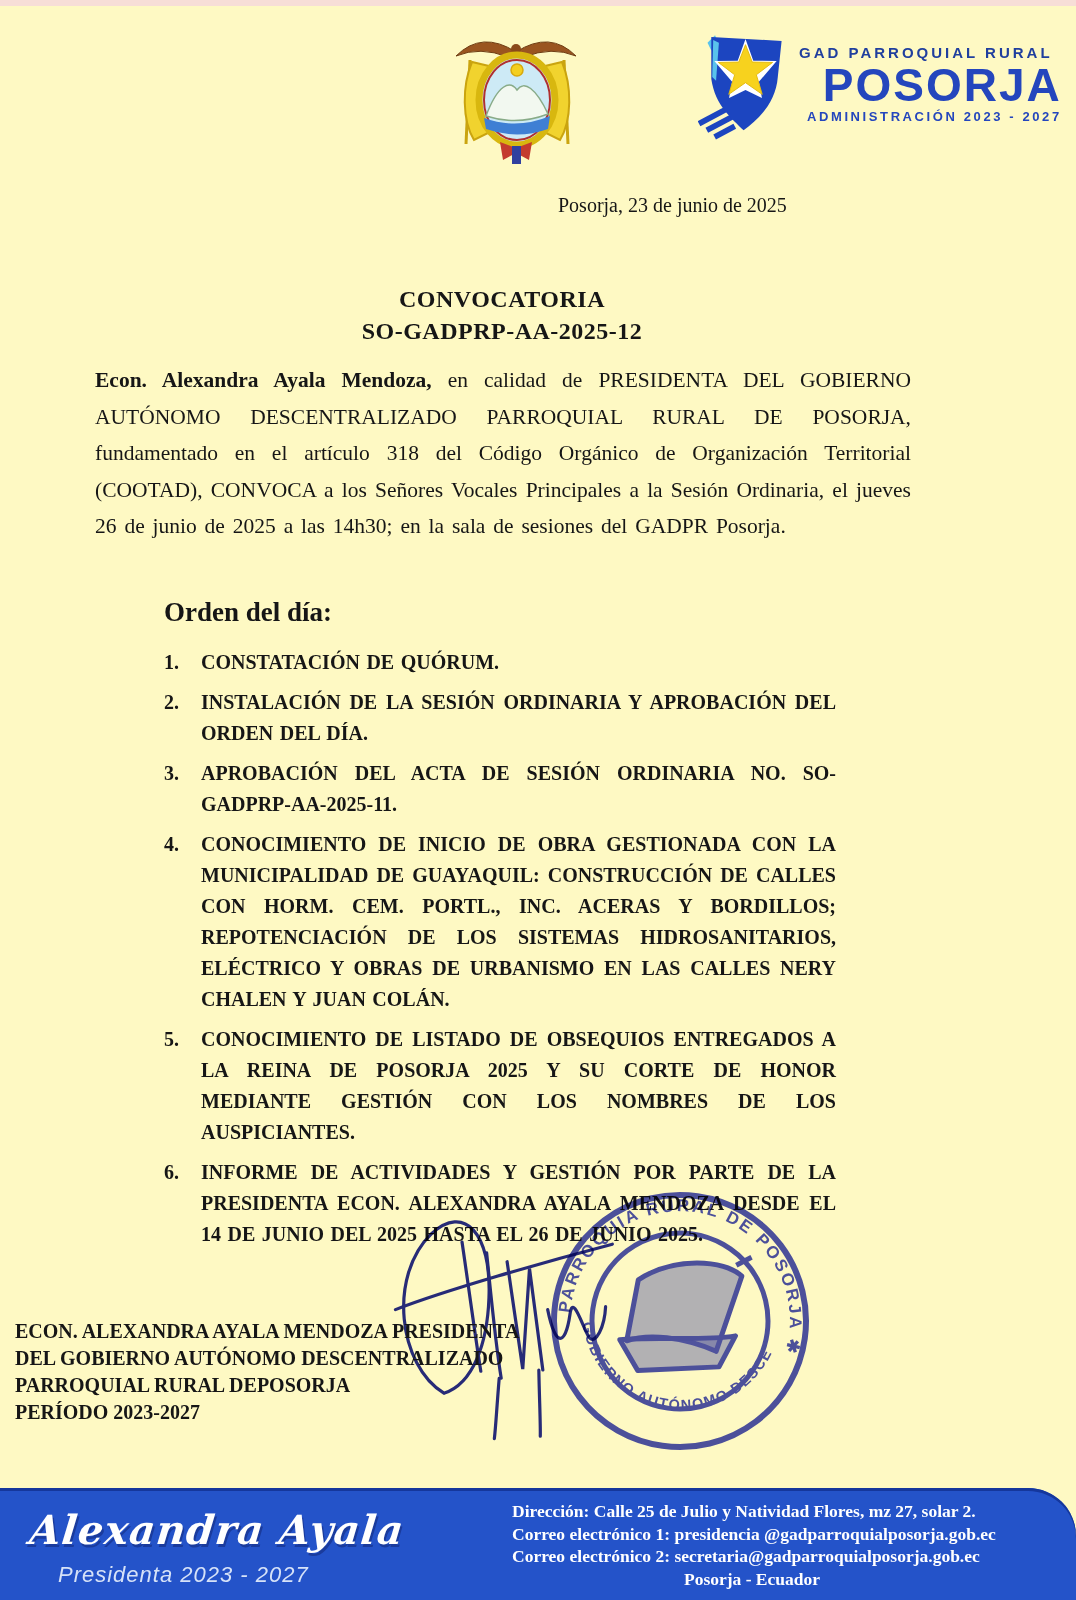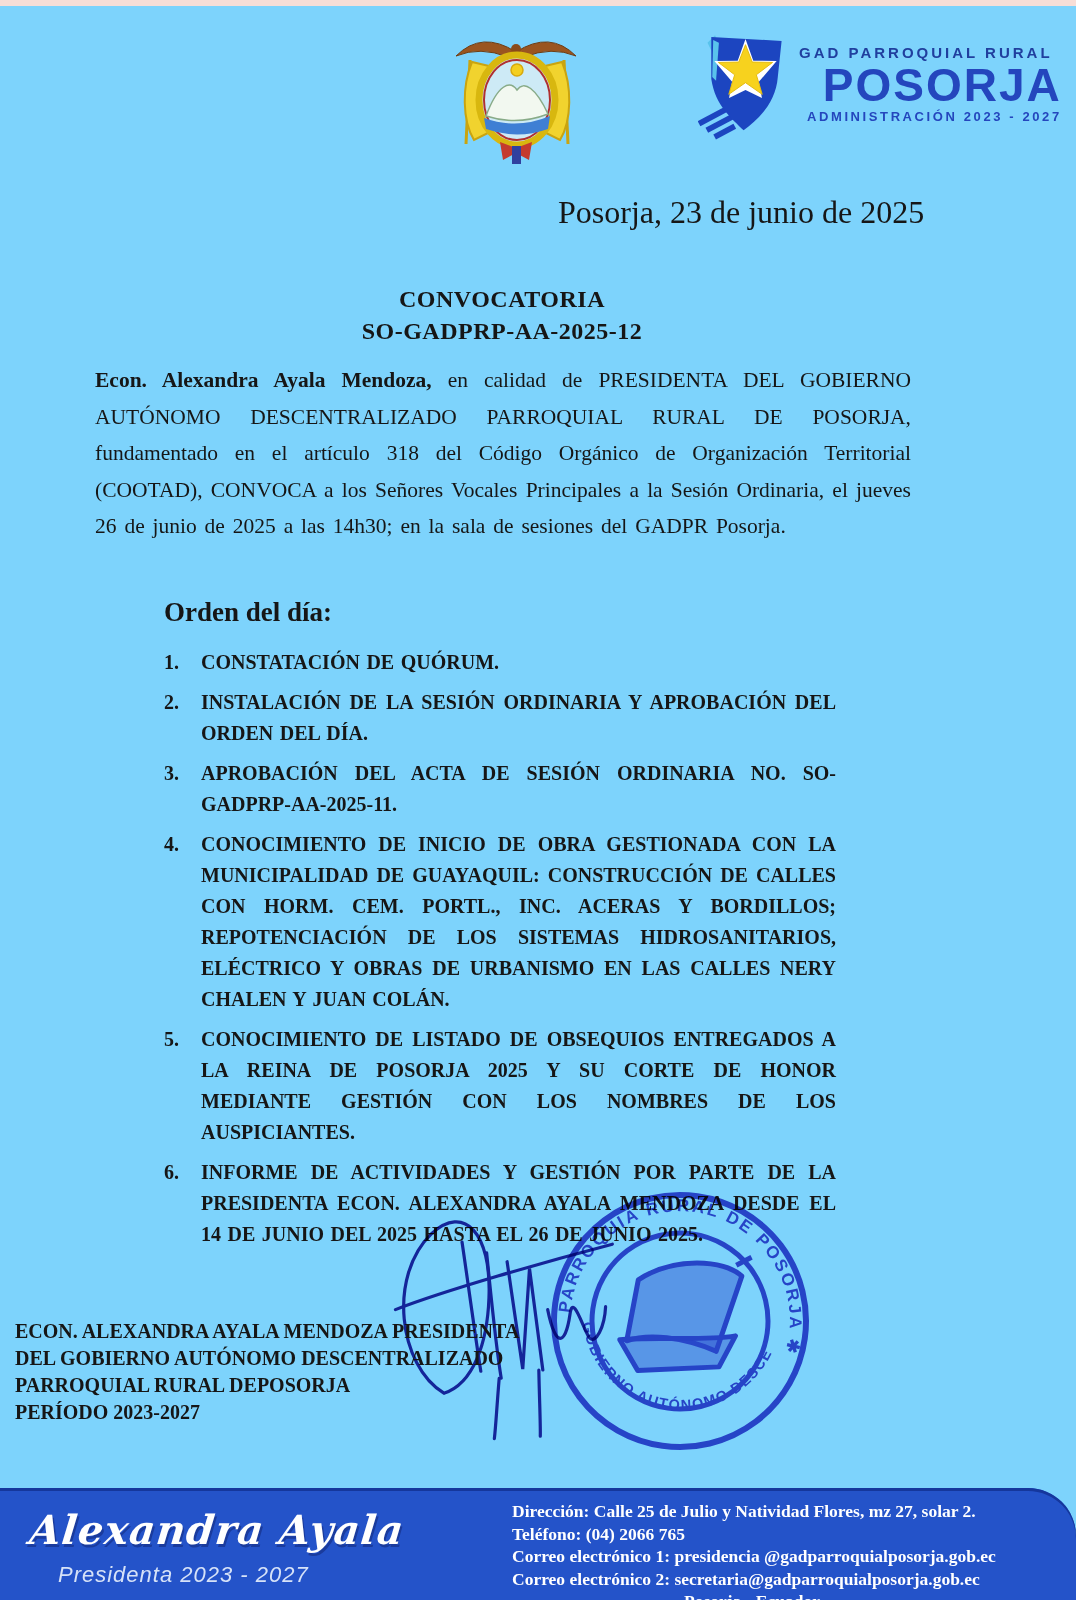--- a/index.html
+++ b/index.html
@@ -1,33 +1,33 @@
 <!DOCTYPE html>
 <html><head>
 <meta charset="utf-8">
 <style>
   * { margin:0; padding:0; box-sizing:border-box; }
   html,body { background:#e8e8e8; }
   .page {
     position:relative; width:1076px; height:1600px; margin:0 auto;
-    background:#7dd3fc; overflow:hidden;
+    background:#fef9c3; overflow:hidden;
     font-family:"Liberation Serif", serif; color:#161616;
   }
   .scan-edge { position:absolute; top:0; left:0; right:0; height:6px; background:#f7ded7; }
 
   
   .coat { position:absolute; left:432px; top:26px; }
   .brand { position:absolute; left:698px; top:30px; display:flex; align-items:flex-start; }
   .brand-shield { flex:none; }
   .brand-text { margin-left:6px; margin-top:14px; font-family:"Liberation Sans", sans-serif; }
   .brand-line1 { font-size:15px; font-weight:bold; letter-spacing:3px; color:#203f9e; }
   .brand-name { font-size:46px; font-weight:bold; letter-spacing:2px; color:#2446bd; line-height:48px;text-align:right; }
   .brand-line2 { font-size:13px; font-weight:bold; letter-spacing:2.6px; color:#2446bd;margin-left:8px; }
 
-  .date-line { position:absolute; top:194px; left:558px; font-size:32px; }
+  .date-line { position:absolute; top:194px; left:558px; font-size:20px; }
 
   .doc-title { position:absolute; top:283px; left:0; width:1004px; text-align:center;
     font-weight:bold; font-size:24px; line-height:32px; letter-spacing:.5px; }
 
   .body-par { position:absolute; top:362px; left:95px; width:816px;
     font-size:21.5px; line-height:36.5px; text-align:justify; word-spacing:2.5px; }
 
   .agenda-head { position:absolute; top:597px; left:164px; font-weight:bold; font-size:27px; }
   .agenda { position:absolute; top:647px; left:164px; width:672px; }
   .agenda-item { display:flex; margin-bottom:9px; font-weight:bold; font-size:20px; line-height:31px; }
@@ -174,19 +174,18 @@
     <div>DEL GOBIERNO AUTÓNOMO DESCENTRALIZADO</div>
     <div>PARROQUIAL RURAL DEPOSORJA</div>
     <div>PERÍODO 2023-2027</div>
   </div>
 
   <div class="footer">
     <div class="footer-name">Alexandra Ayala</div>
     <div class="footer-role">Presidenta 2023 - 2027</div>
     <div class="footer-contacts">
       <div><span class="contact-label">Dirección:</span><span> Calle 25 de Julio y Natividad Flores, mz 27, solar 2.</span></div>
-      <div><span class="contact-label">Teléfono:</span><span> (04) 2066 765</span></div>
       <div><span class="contact-label">Correo electrónico 1:</span><span> presidencia @gadparroquialposorja.gob.ec</span></div>
       <div><span class="contact-label">Correo electrónico 2:</span><span> secretaria@gadparroquialposorja.gob.ec</span></div>
       <div class="footer-location">Posorja - Ecuador</div>
     </div>
   </div>
 </div>
 
 </body></html>

